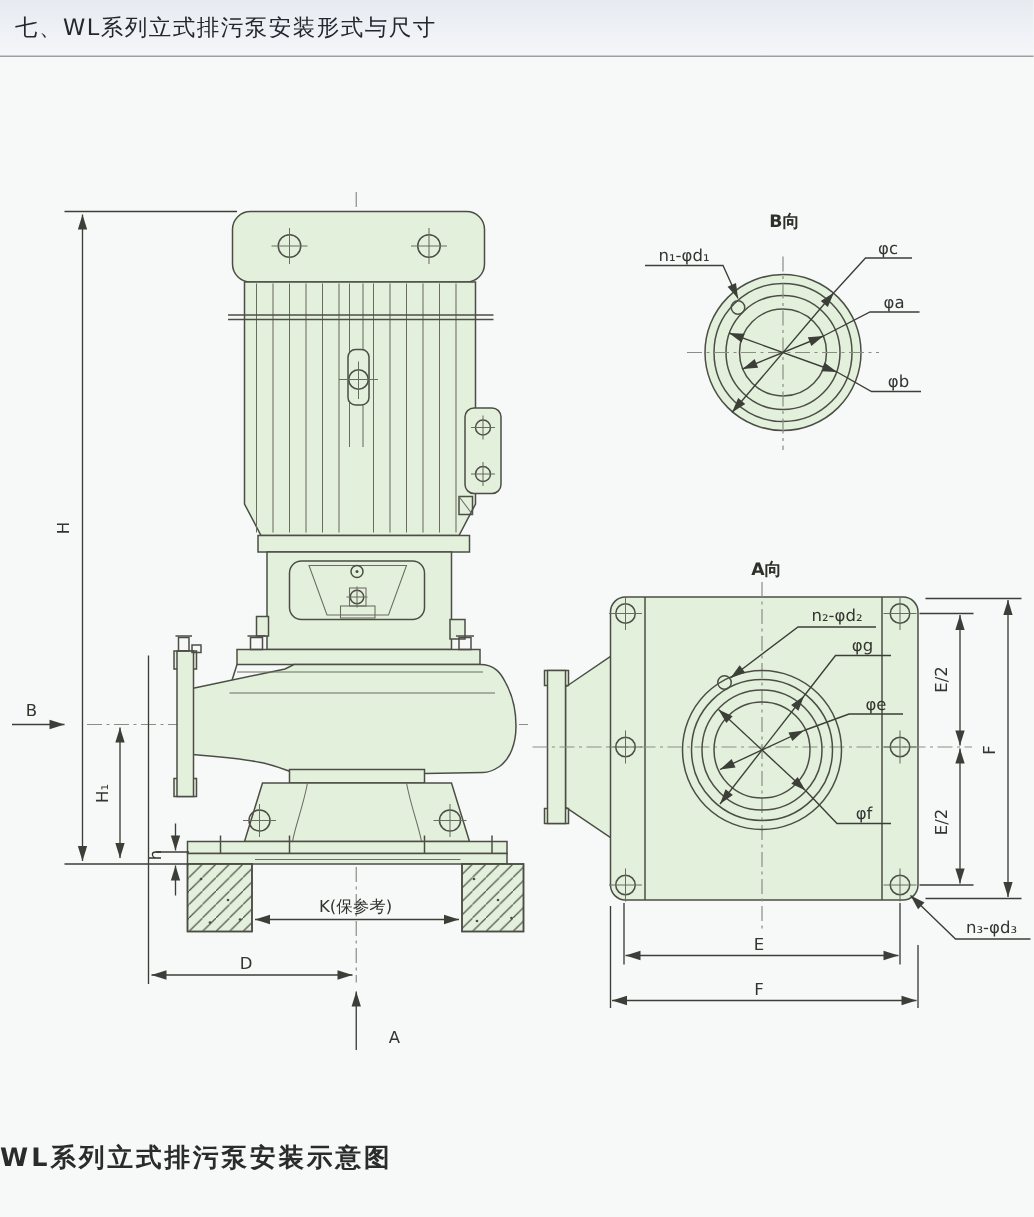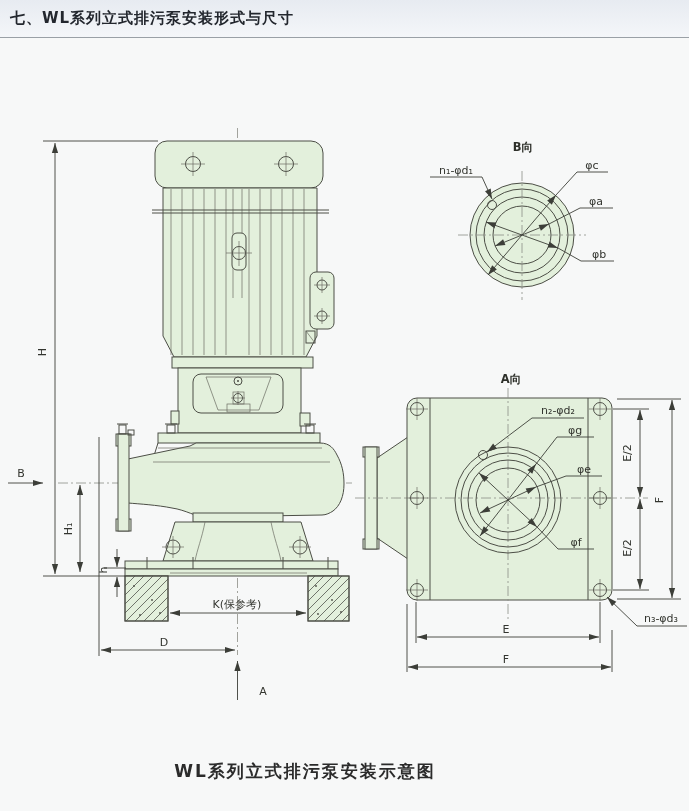--- a/index.html
+++ b/index.html
@@ -8,26 +8,26 @@
     background:#f7f8f8;
     font-family:"DejaVu Sans","Liberation Sans",sans-serif;
   }
   .header{
     position:absolute;top:0;left:0;width:689px;height:37px;
     background:linear-gradient(#e7ebf1,#f4f6f9);
     border-bottom:1px solid #9aa0a6;
     display:flex;align-items:center;z-index:2;
   }
   .header-title{
-    font-size:15px;font-weight:bold;color:#23272e;
+    font-size:15px;font-weight:normal;color:#23272e;
     padding-left:10px;letter-spacing:1px;
   }
   svg.drawing{position:absolute;top:0;left:0;z-index:1;}
   .caption{
-    position:absolute;top:760px;left:0;width:610px;text-align:center;
+    position:absolute;top:760px;left:0;width:610px;text-align:left;
     font-size:17px;font-weight:bold;color:#2b2b2b;letter-spacing:2px;z-index:2;
   }
   .fill{fill:#e3f0dc;stroke:#4c4e46;stroke-width:1;}
   .ln{fill:none;stroke:#4c4e46;stroke-width:1;}
   .thin{fill:none;stroke:#6a6c62;stroke-width:0.7;}
   .cl{fill:none;stroke:#8b8d85;stroke-width:0.8;stroke-dasharray:10 3 2 3;}
   .dim{fill:none;stroke:#3c3e38;stroke-width:0.9;}
   text.lbl{font-size:11px;fill:#33352f;font-family:"DejaVu Sans","Liberation Sans",sans-serif;}
   text.ttl{font-size:11.5px;fill:#2e302a;font-weight:bold;}
   .mid{text-anchor:middle;}

